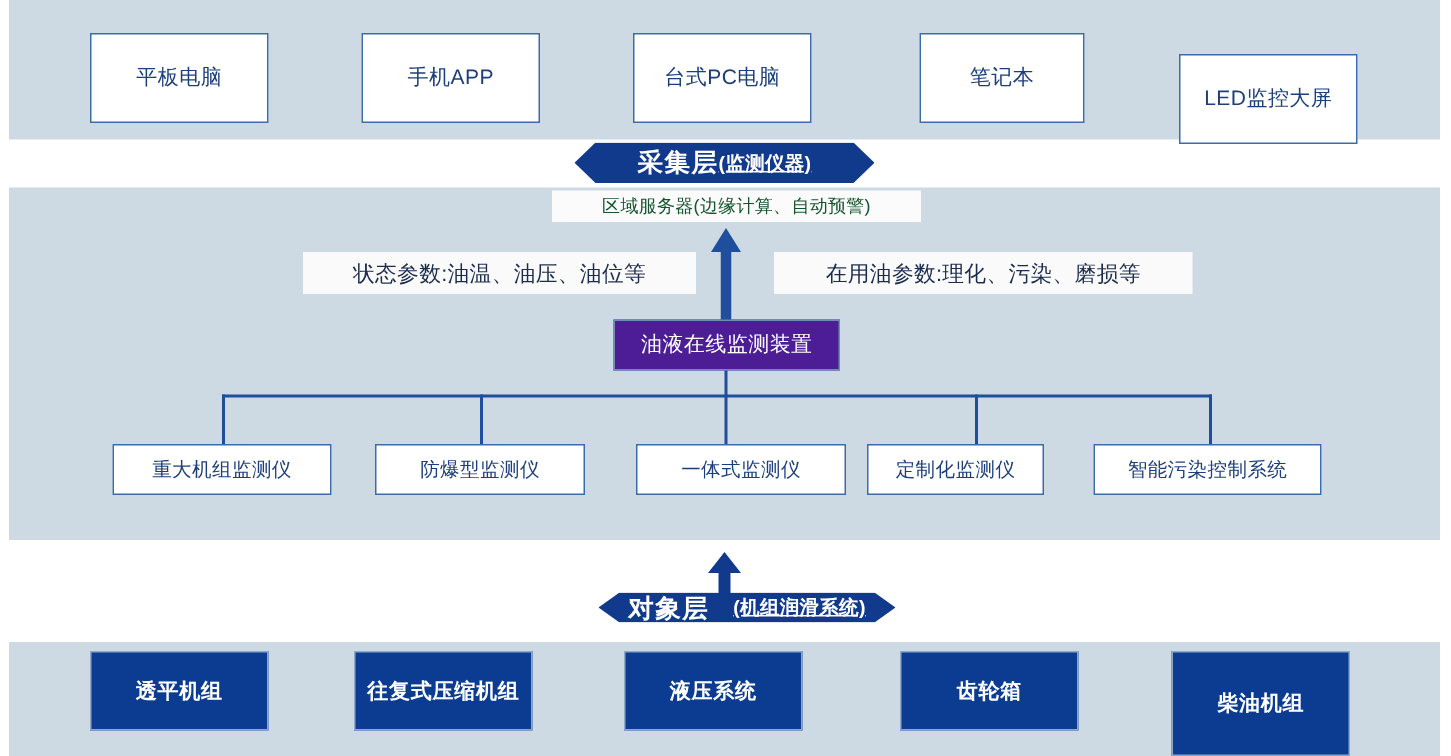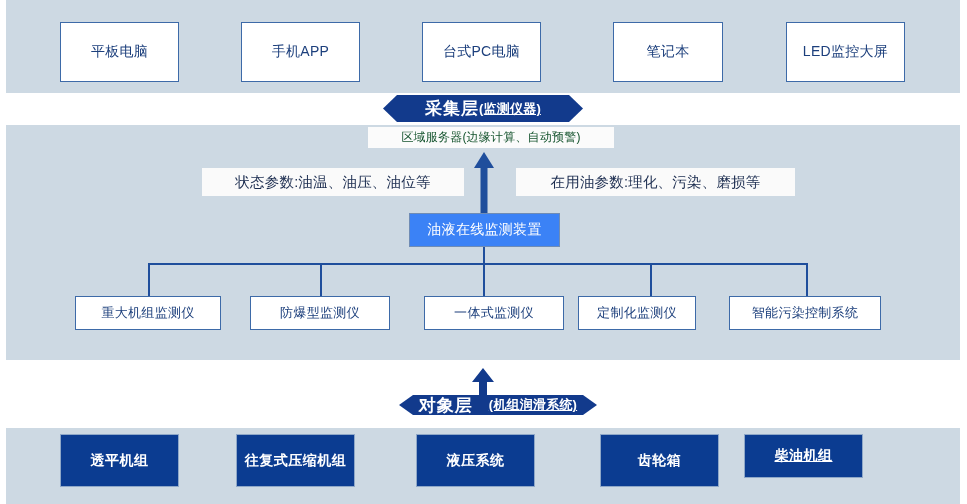--- a/index.html
+++ b/index.html
@@ -54,21 +54,21 @@
     display: flex;
     align-items: center;
     justify-content: center;
     color: #ffffff;
     font-size: 14px;
     font-weight: bold;
     letter-spacing: 0.5px;
     white-space: nowrap;
   }
   #device-box {
-    background: #3b82f6;
+    background: #4c1d95;
     border: 1px solid #6f8cb5;
     font-weight: normal;
     font-size: 14px;
     letter-spacing: 0.3px;
     text-align: center;
   }
 
   
   .layer-banner {
     position: absolute;
@@ -133,21 +133,21 @@
 <div id="diagram">
 
   <div class="band" id="band-application"></div>
   <div class="band" id="band-collection"></div>
   <div class="band" id="band-object"></div>
 
   <div class="outline-box" style="left:60px; top:22px; width:119px; height:60px;">平板电脑</div>
   <div class="outline-box" style="left:241px; top:22px; width:119px; height:60px;">手机APP</div>
   <div class="outline-box" style="left:422px; top:22px; width:119px; height:60px;">台式PC电脑</div>
   <div class="outline-box" style="left:613px; top:22px; width:110px; height:60px;">笔记本</div>
-  <div class="outline-box" style="left:786px; top:22px; width:119px; height:60px;">LED监控大屏</div>
+  <div class="outline-box" style="left:786px; top:36px; width:119px; height:60px;">LED监控大屏</div>
 
   <div class="layer-banner" style="left:383px; top:95px; width:200px; height:27px;">
     <span class="big">采集层</span>
     <span class="small">(监测仪器)</span>
   </div>
 
   <div class="caption" id="server-caption" style="left:368px; top:127px; width:246px; height:21px;">区域服务器(边缘计算、自动预警)</div>
 
   <div class="arrow-up" style="left:472px; top:152px; width:24px; height:67px;">
     <svg width="24" height="67" viewBox="0 0 24 67">
@@ -182,15 +182,15 @@
 
   <div class="layer-banner" style="left:399px; top:395px; width:198px; height:20px;">
     <span class="big">对象层</span>
     <span class="small" style="margin-left:16px;">(机组润滑系统)</span>
   </div>
 
   <div class="solid-box" style="left:60px; top:434px; width:119px; height:53px;">透平机组</div>
   <div class="solid-box" style="left:236px; top:434px; width:119px; height:53px;">往复式压缩机组</div>
   <div class="solid-box" style="left:416px; top:434px; width:119px; height:53px;">液压系统</div>
   <div class="solid-box" style="left:600px; top:434px; width:119px; height:53px;">齿轮箱</div>
-  <div class="solid-box" style="left:744px; top:434px; width:119px; height:44px;text-decoration:underline;">柴油机组</div>
+  <div class="solid-box" style="left:781px; top:434px; width:119px; height:70px;">柴油机组</div>
 
 </div>
 
 </body></html>

